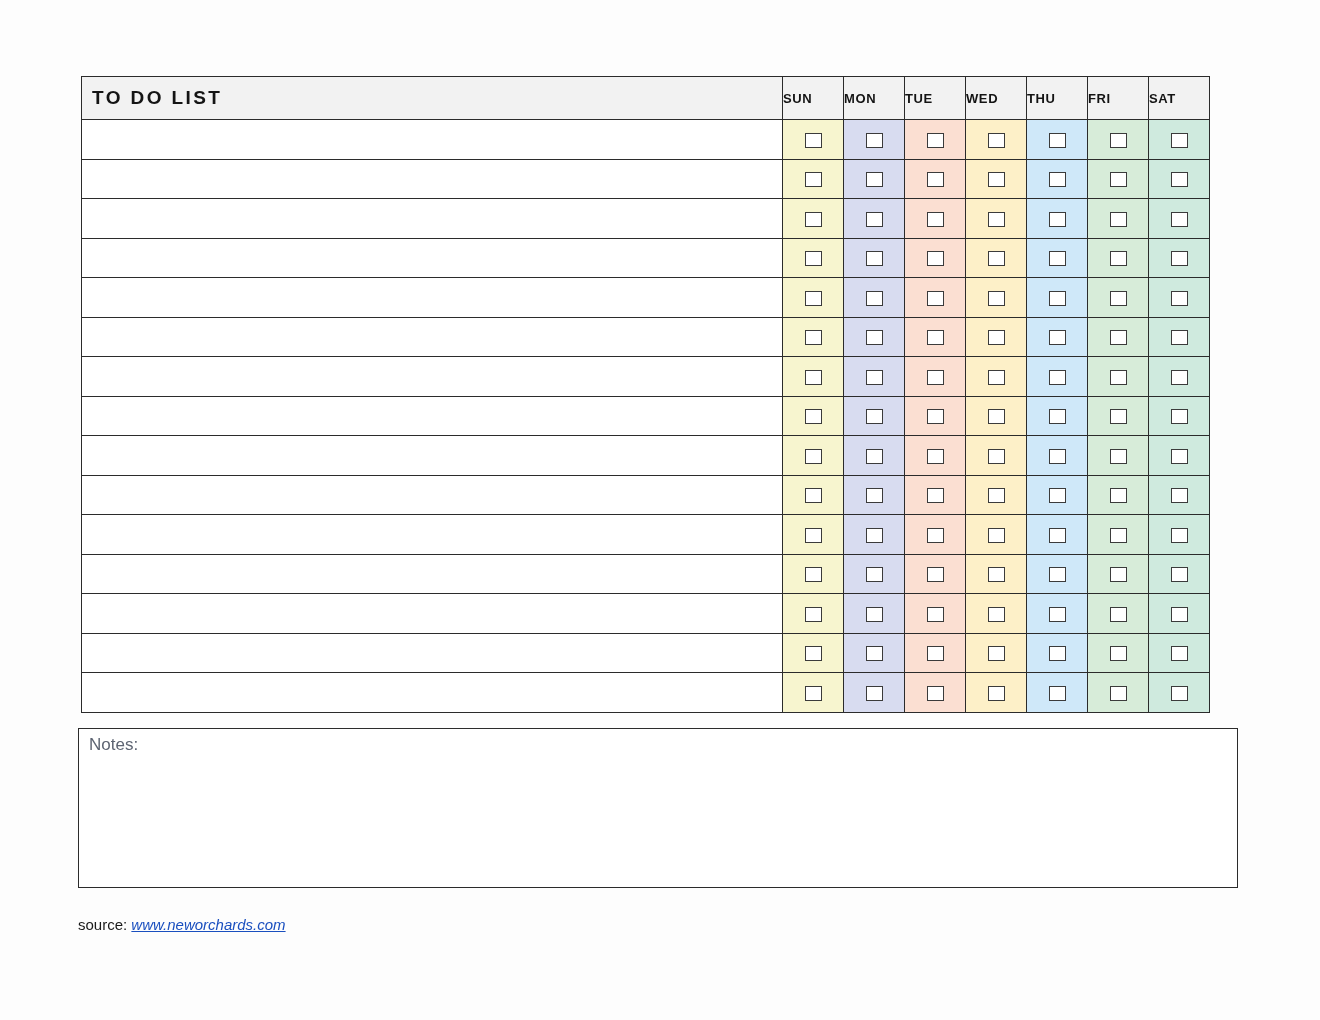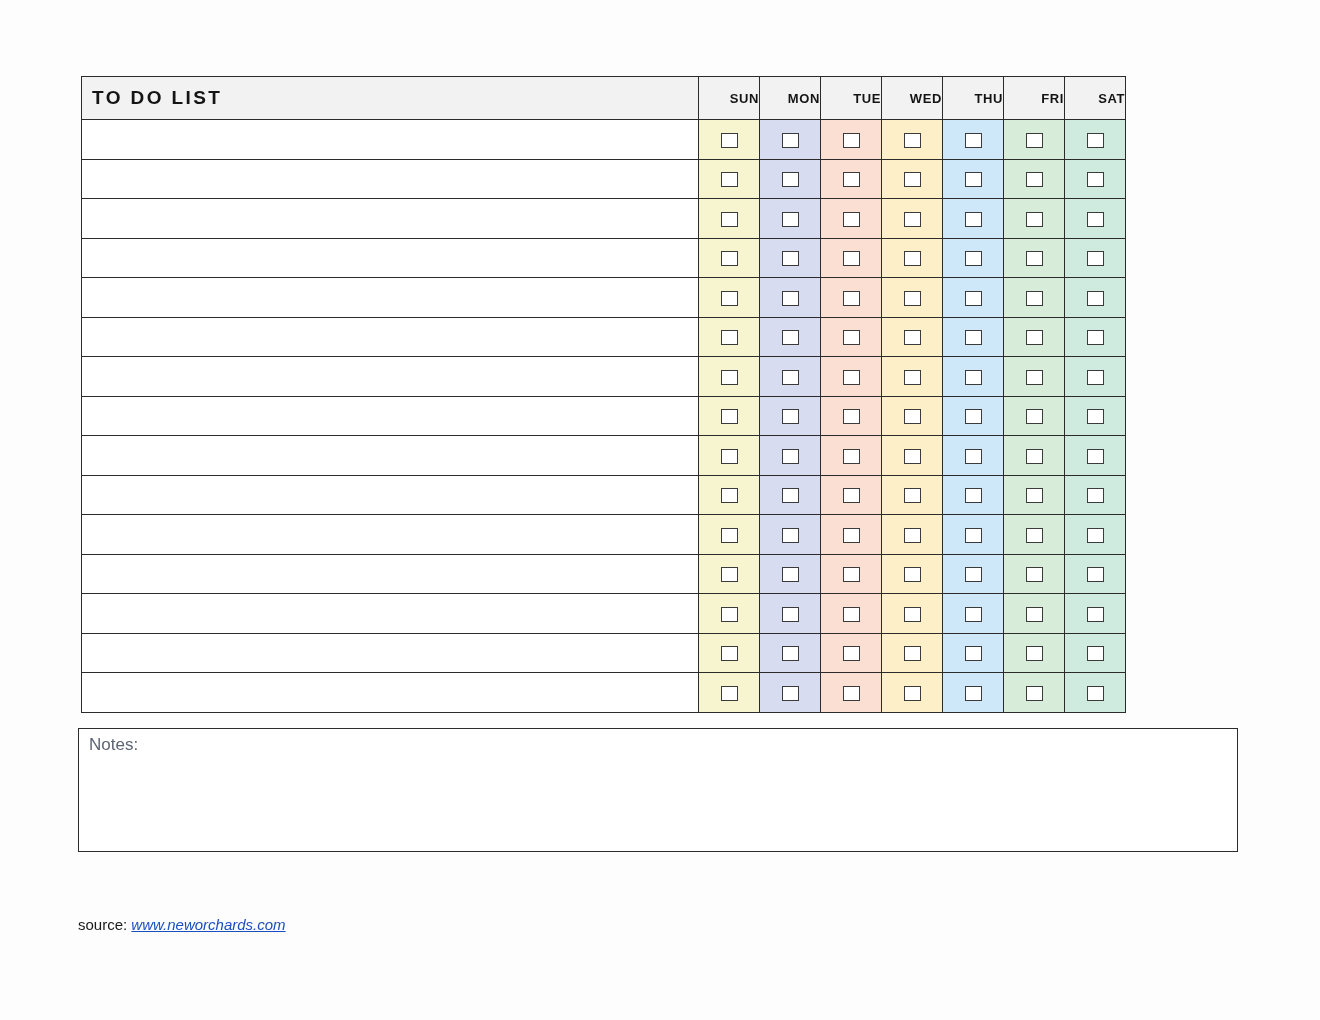--- a/index.html
+++ b/index.html
@@ -21,21 +21,21 @@
     left: 0; top: 0;
     width: 1320px;
     height: 1020px;
   }
 
   
   .todo-table {
     position: absolute;
     left: 81px;
     top: 76px;
-    width: 1045px;
+    width: 1129px;
     border-collapse: collapse;
     table-layout: fixed;
   }
   .todo-table td, .todo-table th {
     border: 1px solid #2b2b2b;
     padding: 0;
   }
 
   .title-cell {
     background: #f2f2f2;
@@ -47,21 +47,21 @@
     font-weight: bold;
     letter-spacing: 2.4px;
     color: #141414;
     font-family: "Liberation Sans", sans-serif;
   }
 
   .day-head {
     background: #f2f2f2;
     width: 60px;
     height: 42px;
-    text-align: right;
+    text-align: left;
     vertical-align: middle;
     font-size: 13px;
     font-weight: bold;
     letter-spacing: 0.6px;
     color: #141414;
   }
 
   .task-cell {
     background: #ffffff;
     height: 38.5px;
@@ -82,21 +82,21 @@
     box-sizing: border-box;
     vertical-align: middle;
   }
 
   
   .notes-box {
     position: absolute;
     left: 78px;
     top: 728px;
     width: 1160px;
-    height: 124px;
+    height: 160px;
     border: 1px solid #2b2b2b;
     background: #ffffff;
     box-sizing: border-box;
   }
   .notes-label {
     position: absolute;
     left: 10px;
     top: 6px;
     font-size: 17px;
     color: #5d6472;

